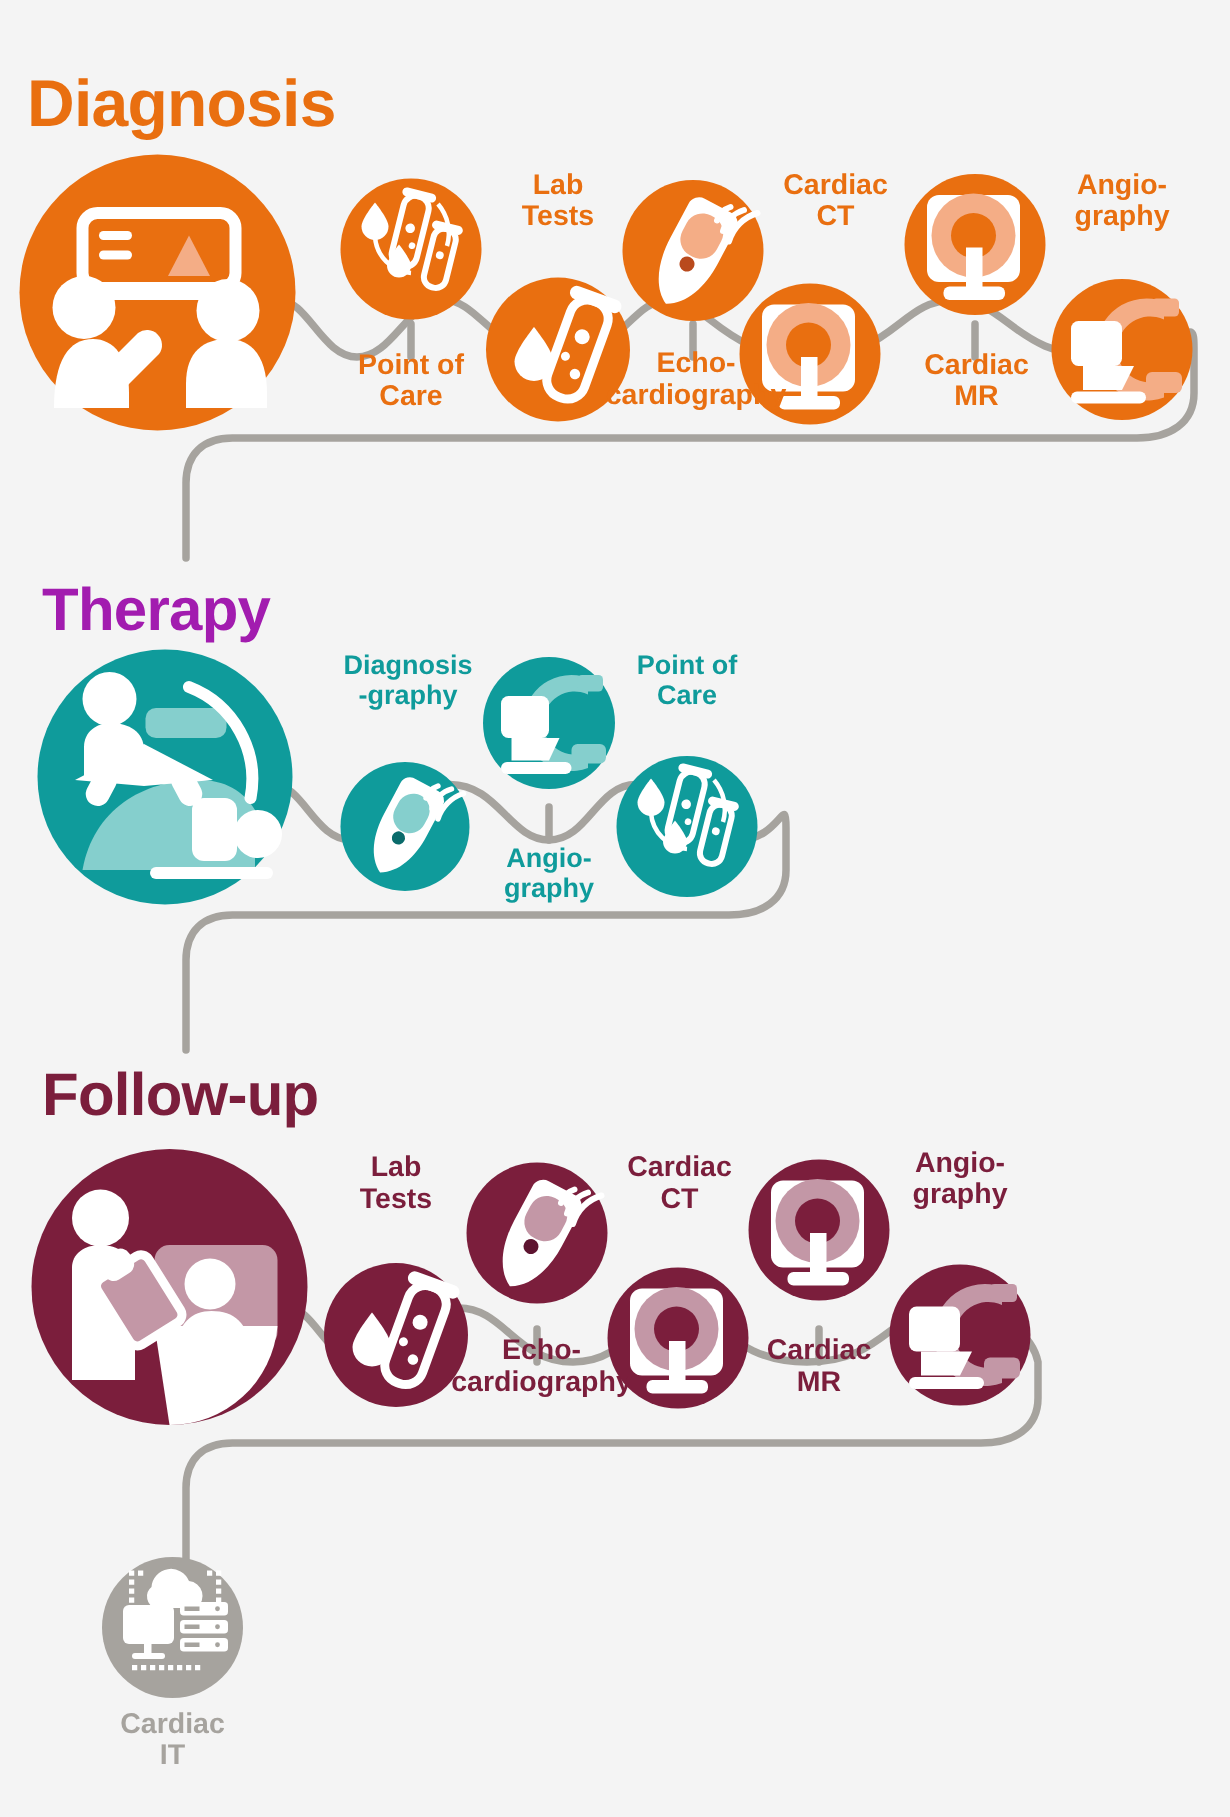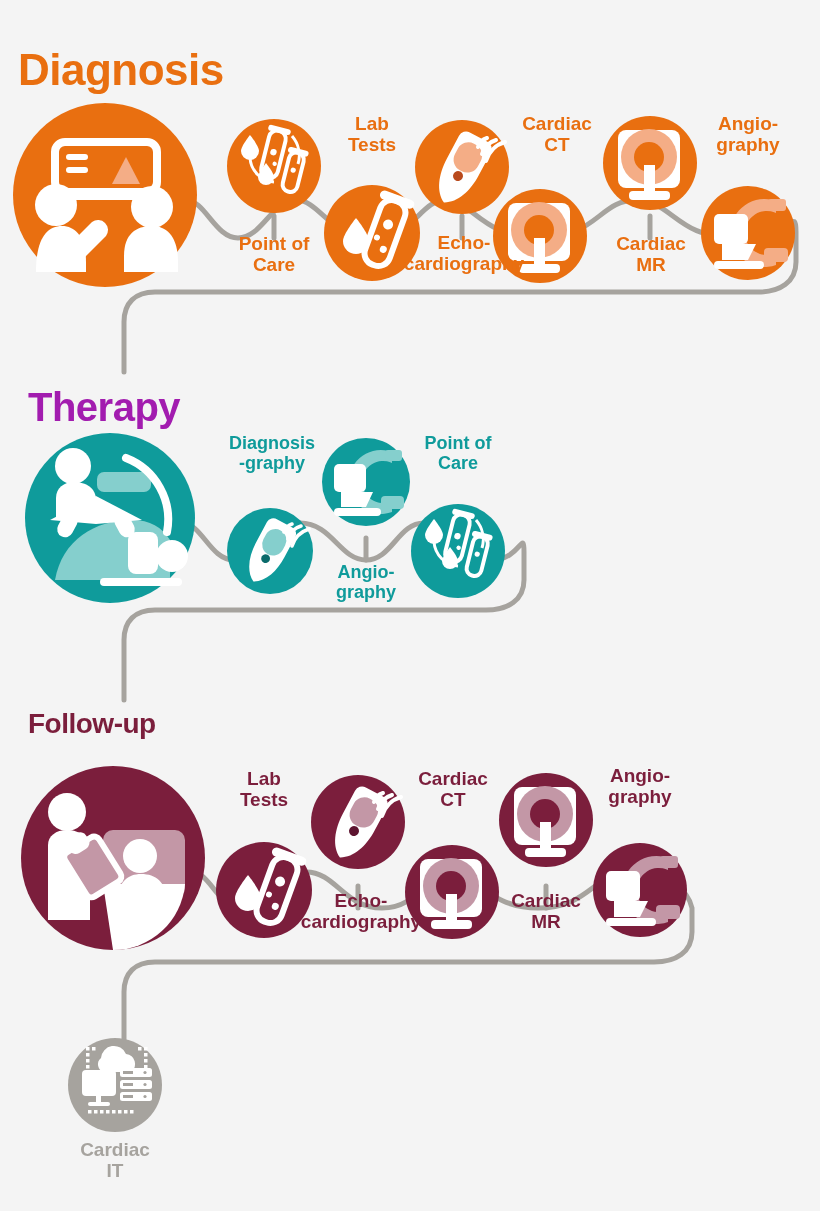--- a/index.html
+++ b/index.html
@@ -92,21 +92,21 @@
       <path d="M452 886 L452 908"></path>
       <path d="M546 886 L546 908"></path>
       <path d="M640 886 L640 908"></path>
     </g>
   </svg>
 
   <div class="sect-title" style="left:18px;top:36px;font-size:44px;color:#e96f10;">Diagnosis</div>
 
   <div class="sect-title" style="left:28px;top:375px;font-size:40px;color:#a21caf;">Therapy</div>
 
-  <div class="sect-title" style="left:28px;top:698px;font-size:28px;color:#7b1e3c;">Follow-up</div>
+  <div class="sect-title" style="left:28px;top:698px;font-size:40px;color:#7b1e3c;">Follow-up</div>
 
   <svg width="820" height="1211" viewBox="0 0 820 1211">
 
     <g>
       <circle cx="105" cy="195" r="92" fill="#e96f10"></circle>
       <g>
 
         <rect x="55" y="142" width="102" height="50" rx="10" fill="none" stroke="#ffffff" stroke-width="8"></rect>
         <rect x="66" y="154" width="22" height="6" rx="3" fill="#ffffff"></rect>
         <rect x="66" y="167" width="22" height="6" rx="3" fill="#ffffff"></rect>

